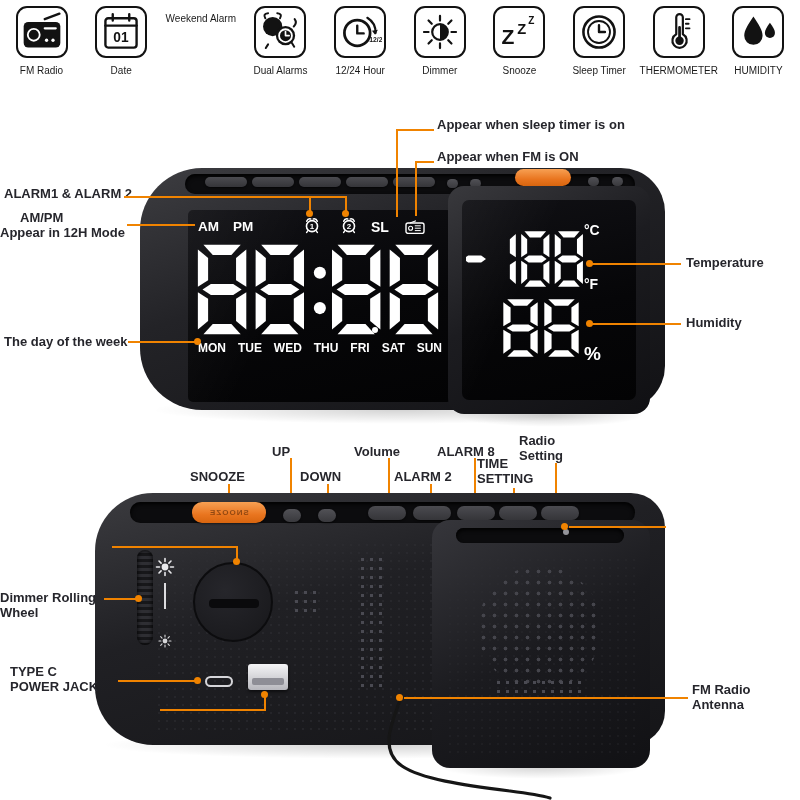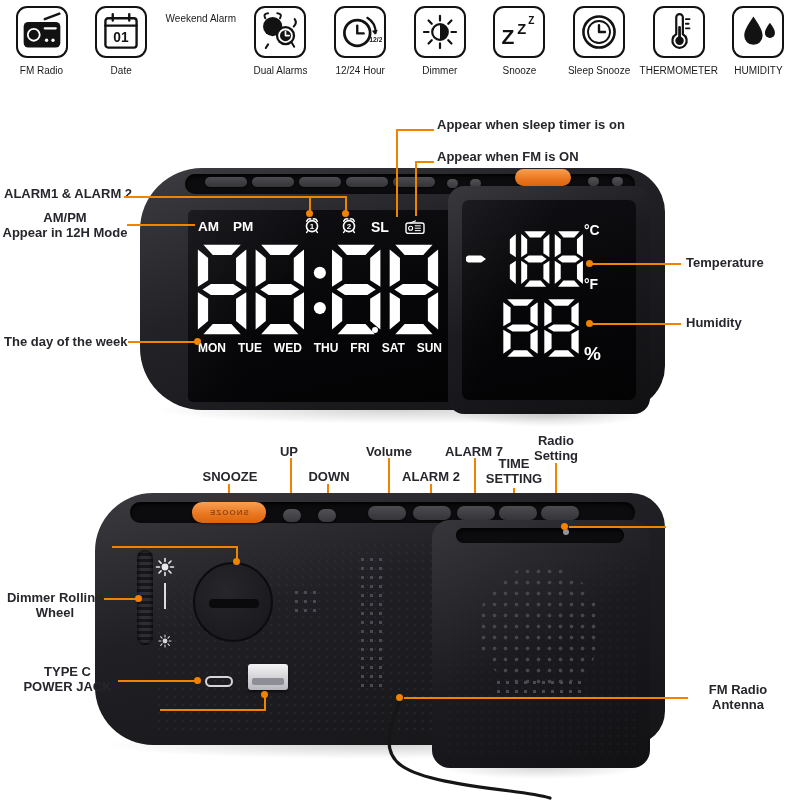--- a/index.html
+++ b/index.html
@@ -9,21 +9,21 @@
 
   
   #features{position:absolute;left:0;top:6px;width:800px;display:flex;justify-content:space-between;padding:0 6px;box-sizing:border-box;}
   .feature{width:71px;display:flex;flex-direction:column;align-items:center;}
   .icon-box{width:52px;height:52px;border:2.6px solid #121212;border-radius:11px;display:flex;align-items:center;justify-content:center;box-sizing:border-box;}
   svg.fi{stroke:#121212;fill:none;stroke-width:2.6;stroke-linecap:round;stroke-linejoin:round;width:44px;height:44px;display:block;}
   .feature-label{margin-top:7px;font-size:10px;color:#1a1a1a;white-space:nowrap;}
 
   
   .cl{position:absolute;font-weight:bold;font-size:13px;color:#26262c;line-height:1.18;white-space:nowrap;}
-  .cl.center{text-align:center;white-space:normal;}
+  .cl.center{white-space:normal;}
   .hl{position:absolute;height:2px;background:#F08300;}
   .vl{position:absolute;width:2px;background:#F08300;}
   .dot{position:absolute;width:7px;height:7px;border-radius:50%;background:#F08300;}
 
   
   .devbody{position:absolute;background:linear-gradient(160deg,#3d3d41 0%,#232327 38%,#121215 100%);}
   .shadow{position:absolute;background:radial-gradient(ellipse at center,rgba(0,0,0,.17),rgba(0,0,0,0) 70%);border-radius:50%;}
   .pillbtn{position:absolute;background:linear-gradient(#4b4b50,#353539);border-radius:7px;box-shadow:0 1px 2px rgba(0,0,0,.6);}
   .roundbtn{position:absolute;background:linear-gradient(#515156,#39393d);border-radius:6px;box-shadow:0 1px 2px rgba(0,0,0,.6);}
   .orangebtn{position:absolute;background:linear-gradient(#f7a053,#e9751f 60%,#d8650f);border-radius:10px;box-shadow:0 1px 2px rgba(0,0,0,.5);display:flex;align-items:center;justify-content:center;}
@@ -118,21 +118,21 @@
       <div class="feature-label">Snooze</div>
     </div>
     <div class="feature">
       <div class="icon-box">
           <svg class="fi" viewBox="0 0 48 48">
         <circle cx="24" cy="24" r="17" style="stroke-width:2.8"></circle>
         <circle cx="24" cy="24" r="12" style="stroke-width:2"></circle>
         <path d="M24 16.5 v7.5 h6.5" style="stroke-width:2.6"></path>
           </svg>
         </div>
-      <div class="feature-label">Sleep Snooze</div>
+      <div class="feature-label">Sleep Timer</div>
     </div>
     <div class="feature">
       <div class="icon-box">
           <svg class="fi" viewBox="0 0 48 48">
         <path d="M21 8 a3.6 3.6 0 0 1 7.2 0 v18.5 a7.8 7.8 0 1 1 -7.2 0 z" style="stroke-width:2.4"></path>
         <circle cx="24.6" cy="33.5" r="4.6" style="fill:#121212;stroke:none"></circle>
         <path d="M24.6 19 v11" style="stroke-width:3"></path>
         <path d="M31.5 10 h4 M31.5 15 h3 M31.5 20 h4" style="stroke-width:2"></path>
           </svg>
         </div>
@@ -443,21 +443,21 @@
   <div class="cl center" style="left:190px;top:469px;width:80px">SNOOZE</div>
   <div class="vl" style="left:228px;top:484px;height:22px"></div>
   <div class="cl center" style="left:272px;top:444px;width:34px">UP</div>
   <div class="vl" style="left:290px;top:458px;height:48px"></div>
   <div class="cl center" style="left:300px;top:469px;width:58px">DOWN</div>
   <div class="vl" style="left:327px;top:484px;height:22px"></div>
   <div class="cl center" style="left:354px;top:444px;width:70px">Volume</div>
   <div class="vl" style="left:388px;top:458px;height:46px"></div>
   <div class="cl center" style="left:394px;top:469px;width:74px">ALARM 2</div>
   <div class="vl" style="left:430px;top:484px;height:20px"></div>
-  <div class="cl center" style="left:437px;top:444px;width:74px">ALARM 7</div>
+  <div class="cl center" style="left:437px;top:444px;width:74px">ALARM 8</div>
   <div class="vl" style="left:474px;top:458px;height:46px"></div>
   <div class="cl center" style="left:477px;top:456px;width:74px">
     <div>TIME</div>
     <div>SETTING</div>
   </div>
   <div class="vl" style="left:513px;top:488px;height:16px"></div>
   <div class="cl center" style="left:519px;top:433px;width:74px">
     <div>Radio</div>
     <div>Setting</div>
   </div>

